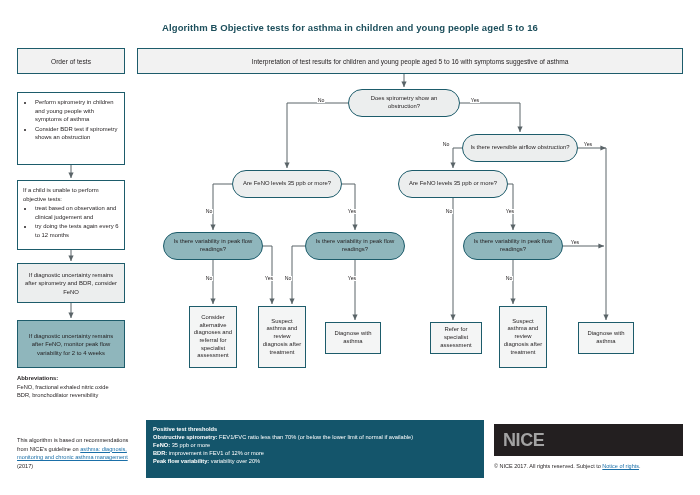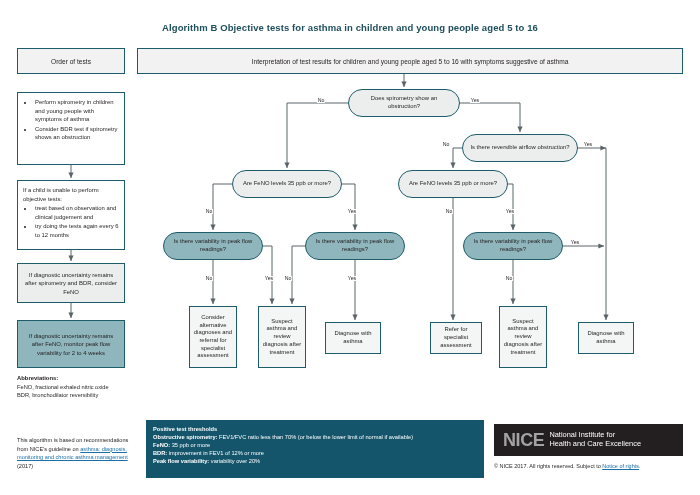--- a/index.html
+++ b/index.html
@@ -270,23 +270,19 @@
   <div id="thresholds">
     <p class="tl"><b>Positive test thresholds</b></p>
     <p class="tl"><b>Obstructive spirometry:</b><span> FEV1/FVC ratio less than 70% (or below the lower limit of normal if available)</span></p>
     <p class="tl"><b>FeNO:</b><span> 35 ppb or more</span></p>
     <p class="tl"><b>BDR:</b><span> improvement in FEV1 of 12% or more</span></p>
     <p class="tl"><b>Peak flow variability:</b><span> variability over 20%</span></p>
   </div>
 
   <div id="nice-logo">
     <span class="nice-word">NICE</span>
-    <span class="nice-sub">
-      <span>National Institute for</span><br>
-      <span>Health and Care Excellence</span>
-    </span>
   </div>
 
   <div id="copyright">
     <span>© NICE 2017. All rights reserved. Subject to </span><a class="lnk" href="#">Notice of rights</a><span>.</span>
   </div>
 
 </div>
 
 </body></html>

